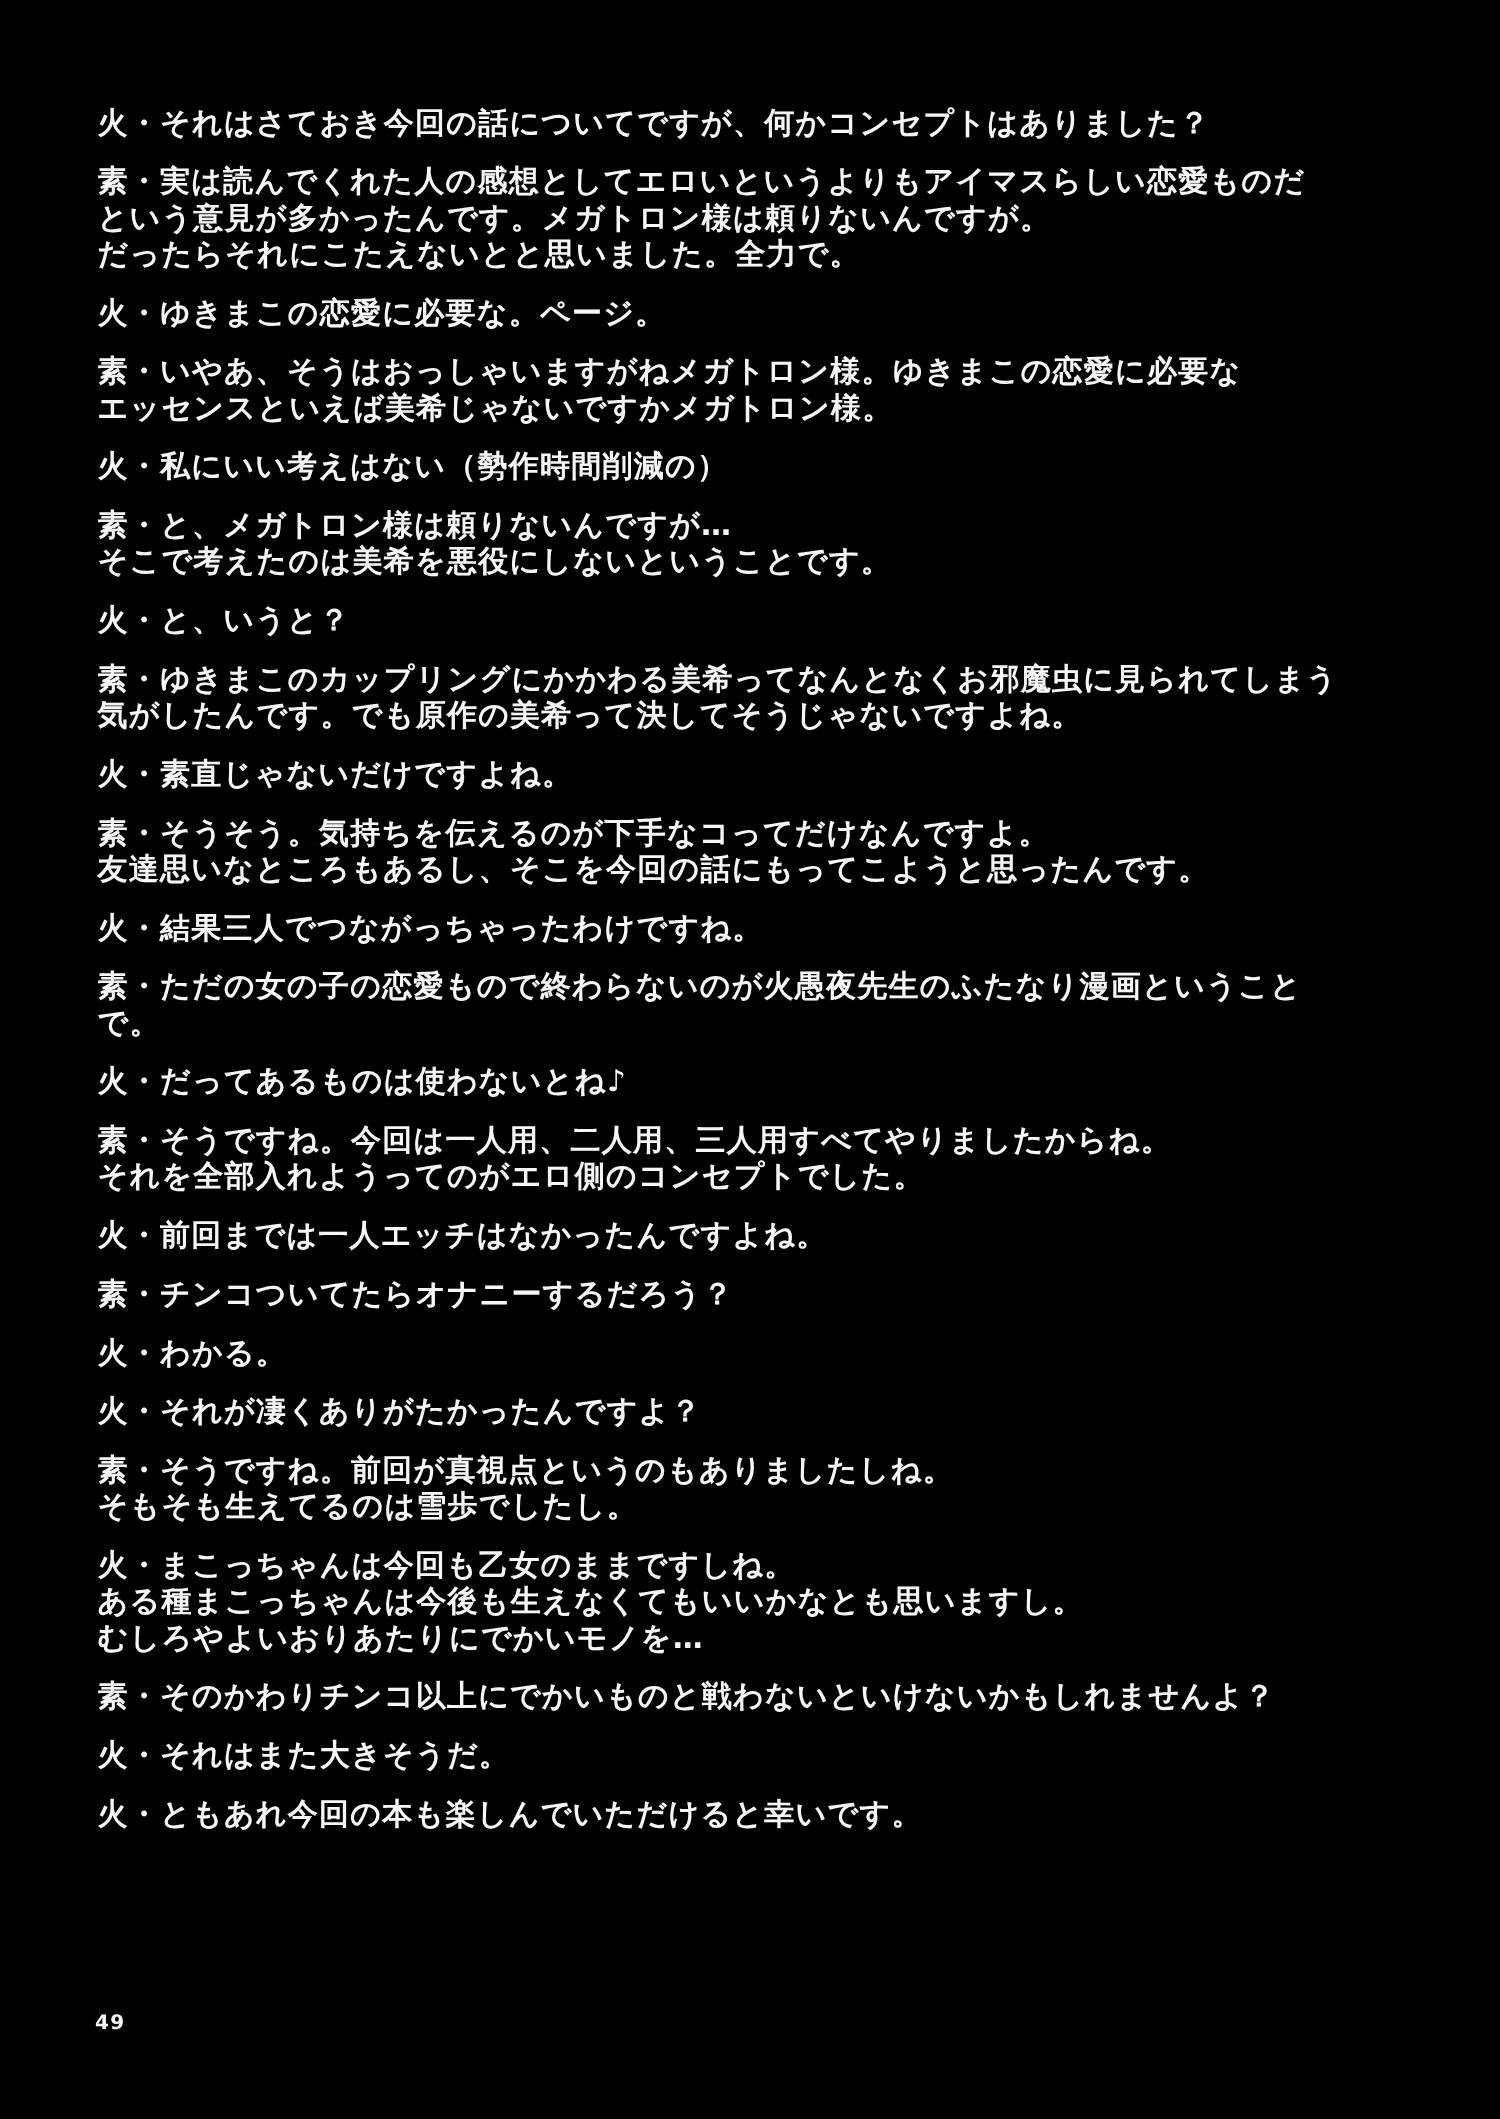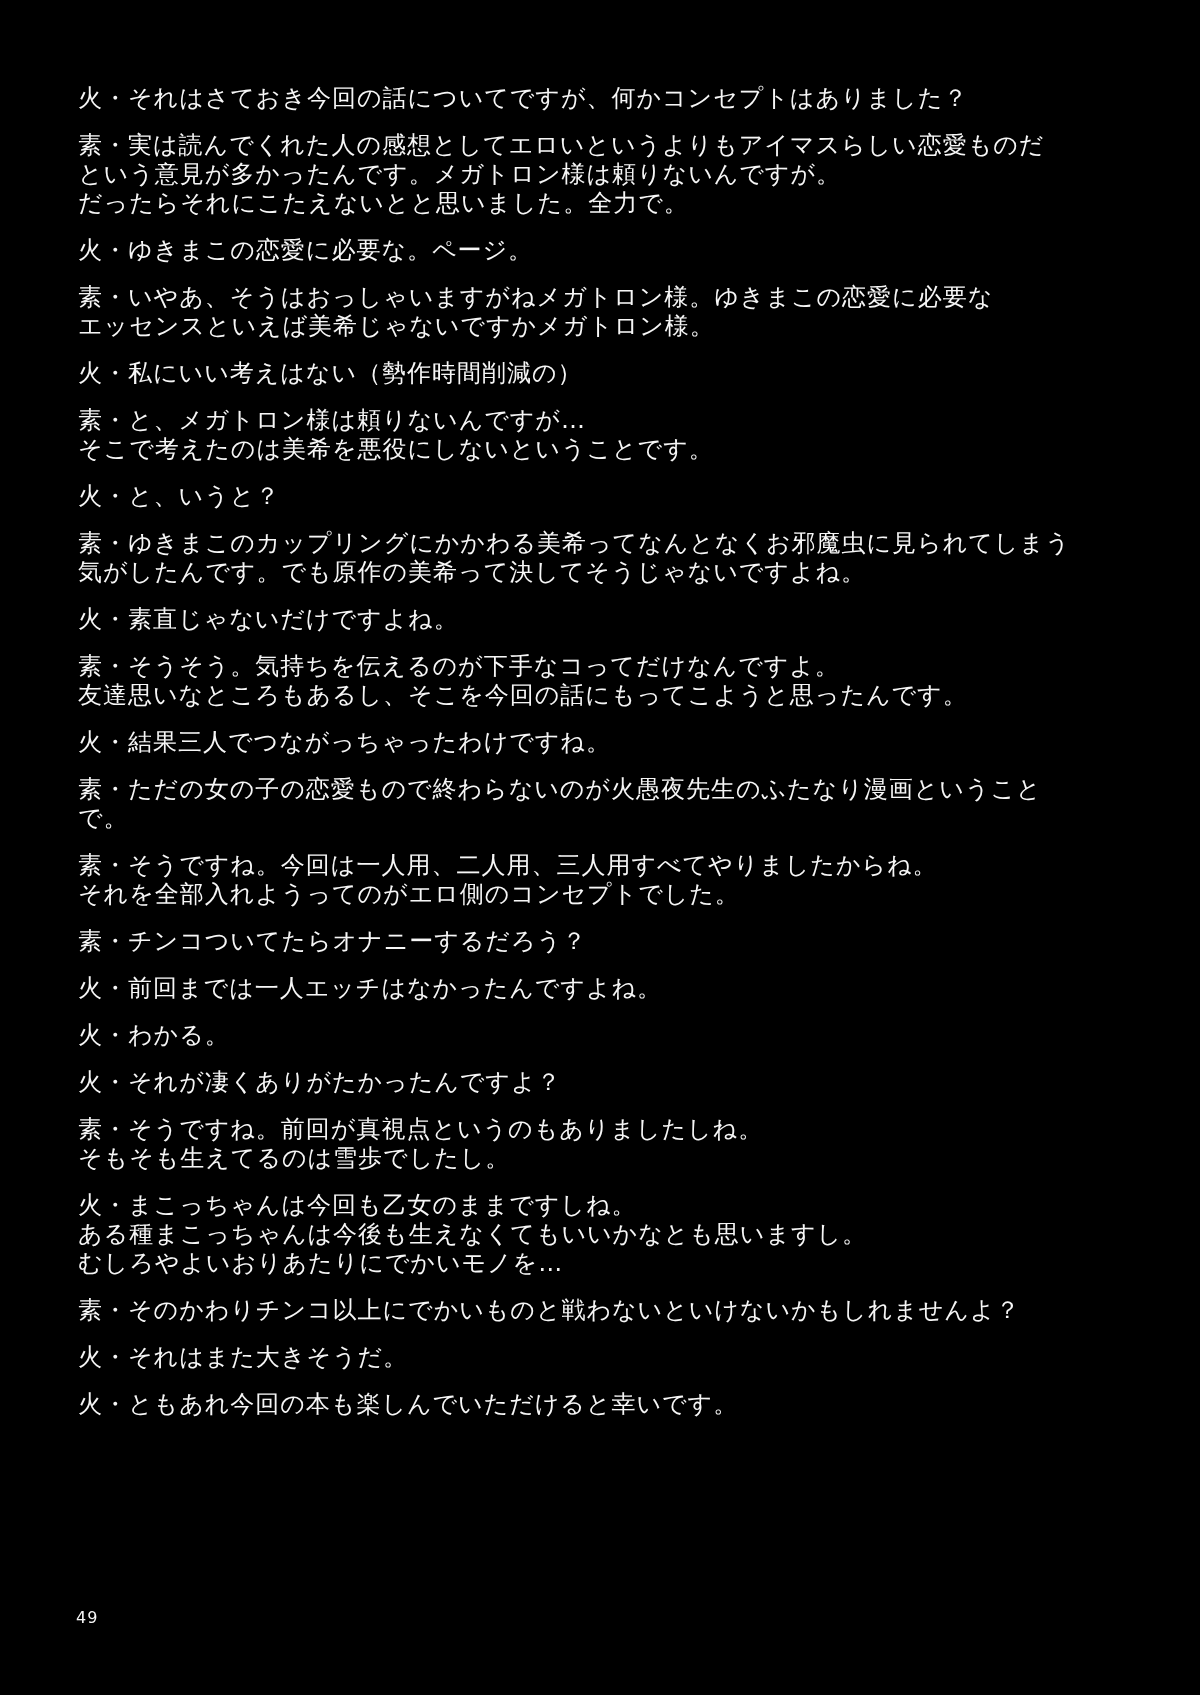--- a/index.html
+++ b/index.html
@@ -16,21 +16,21 @@
     background: var(--bg);
     overflow: hidden;
   }
   .page {
     position: relative;
     width: 1200px;
     height: 1695px;
     background: var(--bg);
     color: var(--ink);
     font-family: "DejaVu Sans", sans-serif;
-    font-weight: normal;
+    font-weight: bold;
   }
   .dialogue {
     position: absolute;
     left: 78px;
     top: 84px;
     width: 1010px;
     font-size: 24px;
     line-height: 29px;
     letter-spacing: 1px;
   }
@@ -63,24 +63,25 @@
     <p class="para">素・と、メガトロン様は頼りないんですが…
 そこで考えたのは美希を悪役にしないということです。</p>
     <p class="para">火・と、いうと？</p>
     <p class="para">素・ゆきまこのカップリングにかかわる美希ってなんとなくお邪魔虫に見られてしまう
 気がしたんです。でも原作の美希って決してそうじゃないですよね。</p>
     <p class="para">火・素直じゃないだけですよね。</p>
     <p class="para">素・そうそう。気持ちを伝えるのが下手なコってだけなんですよ。
 友達思いなところもあるし、そこを今回の話にもってこようと思ったんです。</p>
     <p class="para">火・結果三人でつながっちゃったわけですね。</p>
     <p class="para">素・ただの女の子の恋愛もので終わらないのが火愚夜先生のふたなり漫画ということで。</p>
+    <p class="para">火・だってあるものは使わないとね♪</p>
     <p class="para">素・そうですね。今回は一人用、二人用、三人用すべてやりましたからね。
 それを全部入れようってのがエロ側のコンセプトでした。</p>
+    <p class="para">火・前回までは一人エッチはなかったんですよね。</p>
     <p class="para">素・チンコついてたらオナニーするだろう？</p>
-    <p class="para">火・前回までは一人エッチはなかったんですよね。</p>
     <p class="para">火・わかる。</p>
     <p class="para">火・それが凄くありがたかったんですよ？</p>
     <p class="para">素・そうですね。前回が真視点というのもありましたしね。
 そもそも生えてるのは雪歩でしたし。</p>
     <p class="para">火・まこっちゃんは今回も乙女のままですしね。
 ある種まこっちゃんは今後も生えなくてもいいかなとも思いますし。
 むしろやよいおりあたりにでかいモノを…</p>
     <p class="para">素・そのかわりチンコ以上にでかいものと戦わないといけないかもしれませんよ？</p>
     <p class="para">火・それはまた大きそうだ。</p>
     <p class="para">火・ともあれ今回の本も楽しんでいただけると幸いです。</p>

